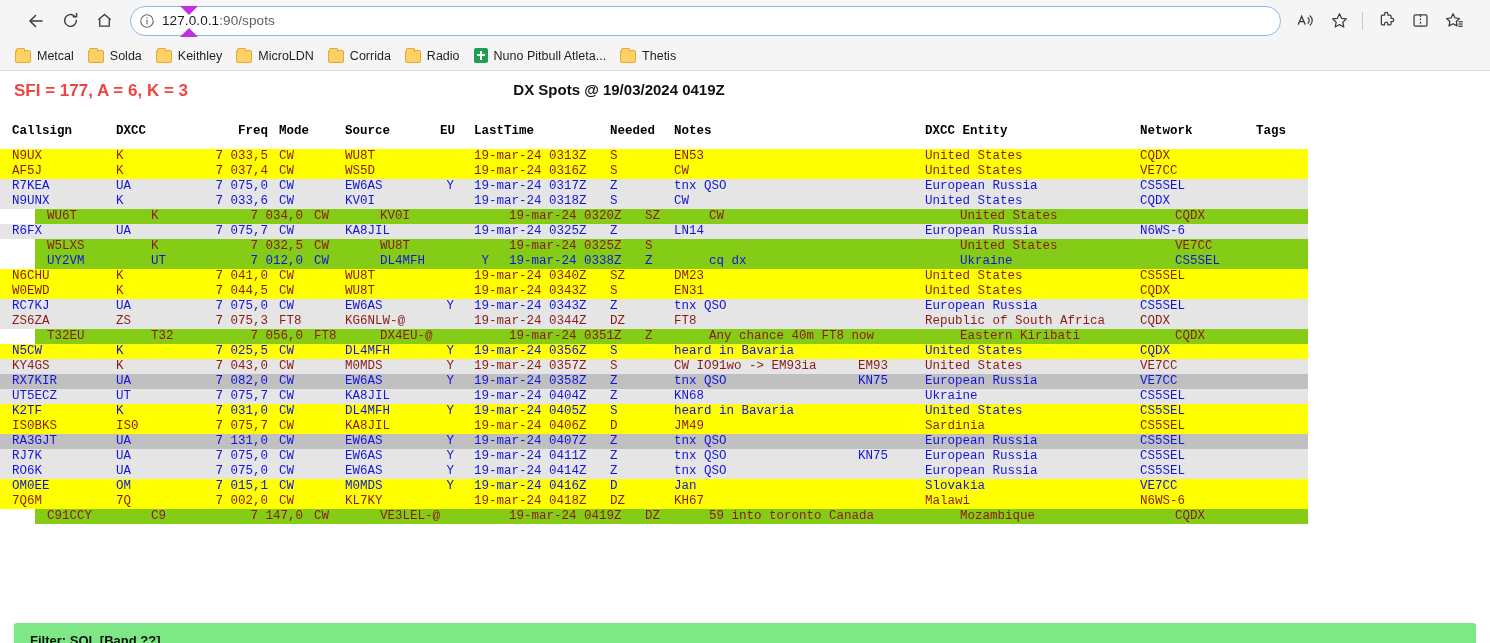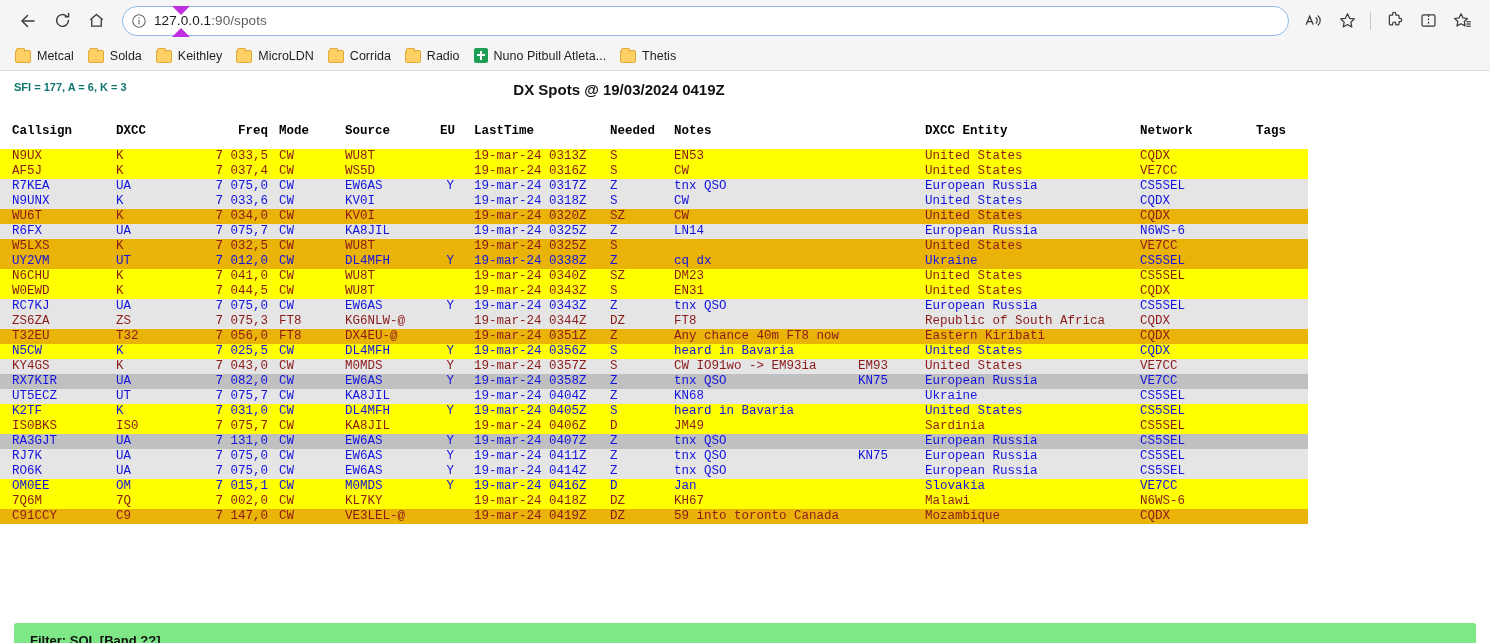--- a/index.html
+++ b/index.html
@@ -14,21 +14,21 @@
   
   #browser-chrome {
     width: 1490px;
     background: #f5f5f5;
     border-bottom: 1px solid #dcdcdc;
   }
   #nav-bar {
     height: 41px;
     display: flex;
     align-items: center;
-    padding: 0 12px;
+    padding: 0 20px;
     gap: 2px;
     position: relative;
   }
   .nav-btn {
     width: 32px; height: 32px;
     display: flex; align-items: center; justify-content: center;
     border-radius: 5px;
     color: #3a3a3a;
     flex: 0 0 auto;
   }
@@ -137,23 +137,23 @@
     overflow: hidden;
   }
 
   #page-header {
     position: relative;
     height: 38px;
   }
   #sfi-line {
     position: absolute;
     left: 14px; top: 10px;
-    font-size: 11px;
+    font-size: 17px;
     font-weight: bold;
-    color: #0f766e;
+    color: #ef4444;
     font-family: "Liberation Sans", sans-serif;
   }
   #dx-title {
     position: absolute;
     left: 0; right: 12px; top: 10px;
     text-align: center;
     font-size: 15px;
     font-weight: bold;
     color: #111111;
     padding-right: 240px;
@@ -190,21 +190,21 @@
   .c-time  { left: 474px; }
   .c-need  { left: 610px; width: 42px; text-align: left; }
   .c-notes { left: 674px; }
   .c-tags2 { left: 858px; }
   .c-ent   { left: 925px; }
   .c-net   { left: 1140px; }
   .c-tags  { left: 1256px; }
 
   .bg-y { background: #ffff00; }
   .bg-c { background: #e5e5e5; }
-  .bg-w { background: #eab308; }
+  .bg-w { background: #84cc16; margin-left: 35px; }
   .bg-g { background: #c0c0c0; }
   .fg-r { color: #8b1a1a; }
   .fg-b { color: #1414dd; }
 
   
   #filter-panel {
     position: absolute;
     left: 14px;
     top: 552px;
     width: 1462px;

